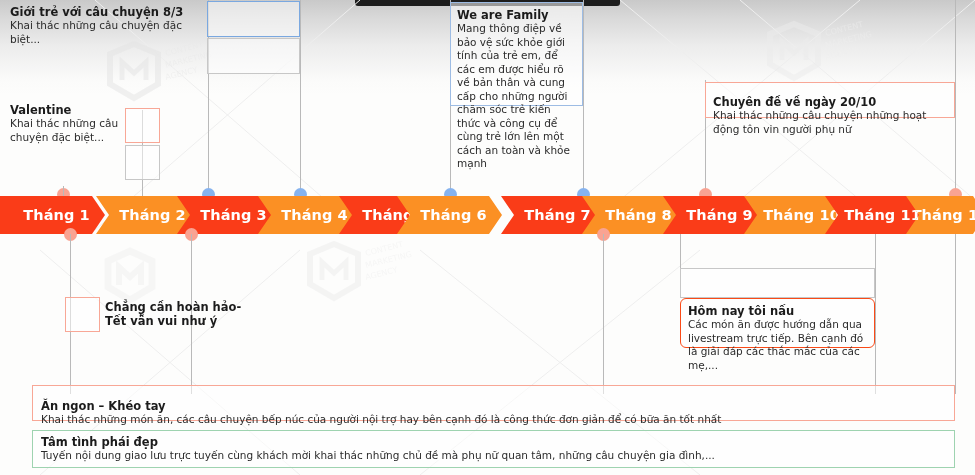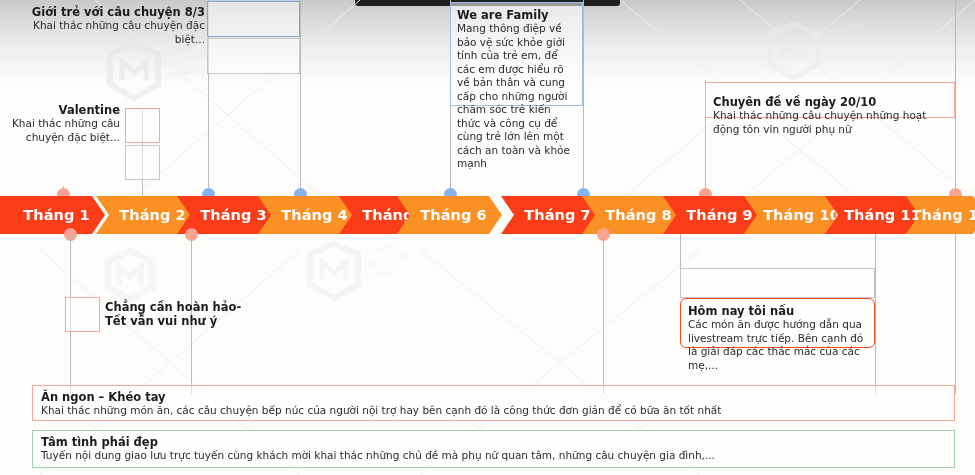--- a/index.html
+++ b/index.html
@@ -46,21 +46,21 @@
   .txt{position:absolute;}
   .txt .t{font-weight:bold;font-size:11.5px;color:#1b1b1b;line-height:14px;}
   .txt .d{font-size:10.5px;color:#2b2b2b;line-height:13.5px;}
   .box{position:absolute;box-sizing:border-box;background:rgba(255,255,255,0.5);}
   .b-blue{border:1.6px solid #7aa8e0;}
   .b-blue2{border:1.4px solid #9dbce4;}
   .b-salmon{border:1.7px solid #f8a796;}
   .b-red{border:1.7px solid #fa4a17;}
   .b-green{border:1.6px solid #9ed3b0;}
   .b-grey{border:1px solid #c7c7c7;}
-  .right{text-align:right;}
+  .right{}
 </style>
 </head>
 <body>
 
 <div class="canvas">
 
   <div class="top-gradient"></div>
   <div class="dark-bar"></div>
 
   <svg class="diag" style="left:0;top:0;" width="975" height="475">
@@ -209,21 +209,21 @@
     <div class="t">Chẳng cần hoàn hảo-</div>
     <div class="t">Tết vẫn vui như ý</div>
   </div>
 
   <div class="box b-grey" style="left:680px;top:268px;width:195px;height:30px;"></div>
   <div class="card b-red" style="left:680px;top:298px;width:195px;height:50px;padding:5px 7px;border-radius:6px;">
     <div class="t">Hôm nay tôi nấu</div>
     <div class="d">Các món ăn được hướng dẫn qua livestream trực tiếp. Bên cạnh đó là giải đáp các thắc mắc của các mẹ,...</div>
   </div>
 
-  <div class="card b-salmon" style="left:32px;top:385px;width:923px;height:36px;padding:4px 8px;">
+  <div class="card b-salmon" style="left:32px;top:385px;width:923px;height:36px;padding:13px 8px;">
     <div class="t">Ăn ngon – Khéo tay</div>
     <div class="d">Khai thác những món ăn, các câu chuyện bếp núc của người nội trợ hay bên cạnh đó là công thức đơn giản để có bữa ăn tốt nhất</div>
   </div>
 
   <div class="card b-green" style="left:32px;top:430px;width:923px;height:38px;padding:4px 8px;">
     <div class="t">Tâm tình phái đẹp</div>
     <div class="d">Tuyến nội dung giao lưu trực tuyến cùng khách mời khai thác những chủ đề mà phụ nữ quan tâm, những câu chuyện gia đình,...</div>
   </div>
 
 </div>

